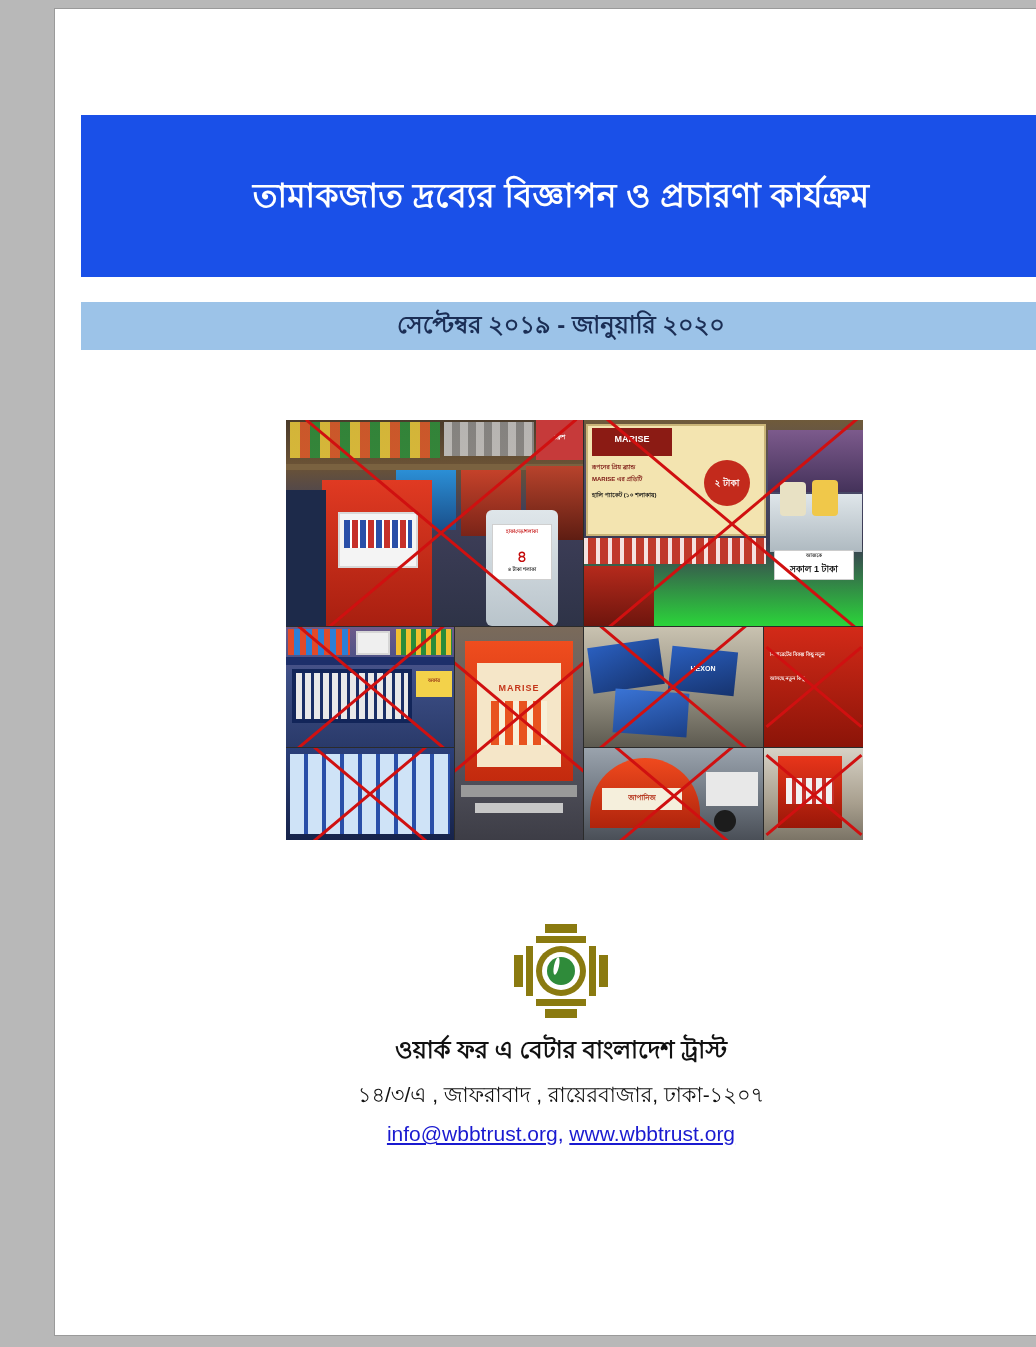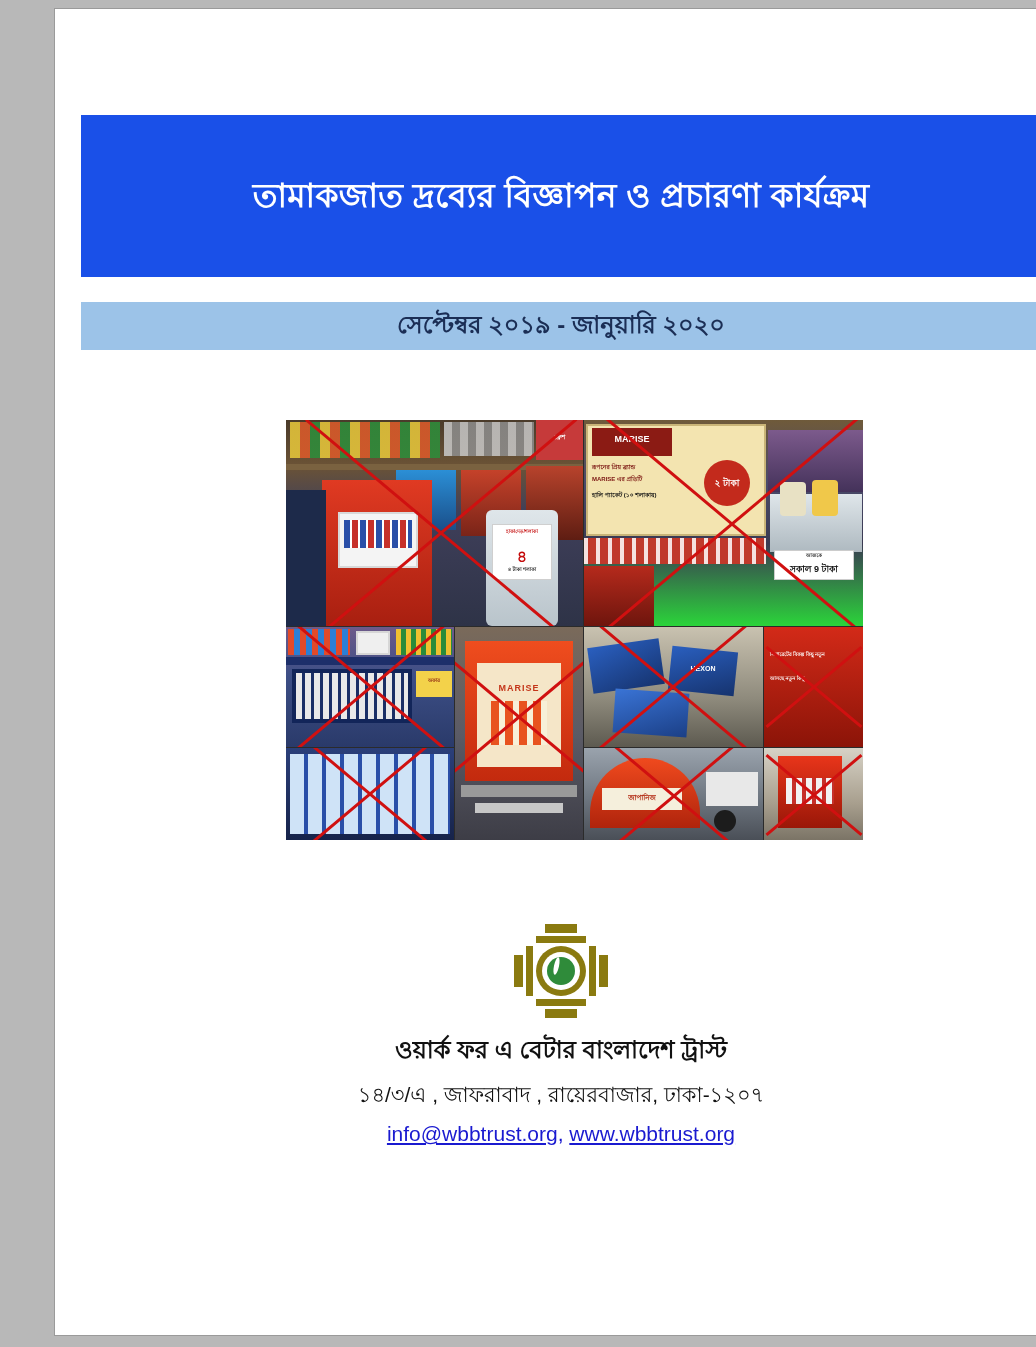--- a/index.html
+++ b/index.html
@@ -263,21 +263,21 @@
       <div class="tinybox" style="left:0;top:118px;width:182px;height:26px;background:#c0392b;"></div>
       <div class="tinybox" style="left:0;top:118px;width:182px;height:26px;background:repeating-linear-gradient(90deg,#ffffff 0 4px,#c0392b 4px 12px);opacity:.85;"></div>
       <div class="tinybox" style="left:0;top:146px;width:70px;height:60px;background:linear-gradient(180deg,#b52a1c,#6e150d);"></div>
 
       <div class="tinybox" style="left:184px;top:10px;width:95px;height:62px;background:linear-gradient(180deg,#7c5a8c,#44325a);"></div>
       <div class="tinybox" style="left:186px;top:74px;width:92px;height:58px;background:linear-gradient(180deg,#dfe6ea,#aeb9c0);"></div>
       <div class="tinybox" style="left:196px;top:62px;width:26px;height:34px;border-radius:4px;background:#e8e1c4;"></div>
       <div class="tinybox" style="left:228px;top:60px;width:26px;height:36px;border-radius:4px;background:#f0c84a;"></div>
       <div class="tinybox" style="left:190px;top:130px;width:80px;height:30px;background:#ffffff;border:1px solid #ccc;"></div>
       <div class="lbl" style="top:132px;left:190px;width:80px;color:#111;font-size:5px;">আজকে</div>
-      <div class="lbl" style="top:142px;left:190px;width:80px;color:#111;font-size:9px;">সকাল 9 টাকা</div>
+      <div class="lbl" style="top:142px;left:190px;width:80px;color:#111;font-size:9px;">সকাল 1 টাকা</div>
       <div class="cross" style="left:20px;top:14px;width:255px;height:180px;">
         <span class="a"></span>
           <span class="b"></span>
       </div>
     </div>
 
     <div class="cell" style="left:0;top:207px;width:168px;height:120px;">
       <div class="shelf-bg" style="background:linear-gradient(180deg,#6d5a8a 0%,#3d4f86 40%,#2a3a6a 100%);"></div>
       <div class="tinybox" style="left:2px;top:2px;width:62px;height:26px;background:repeating-linear-gradient(90deg,#e24a2a 0 6px,#2a7fd6 6px 12px);"></div>
       <div class="tinybox" style="left:70px;top:4px;width:34px;height:24px;background:#efefef;border:2px solid #d6d6d6;"></div>

